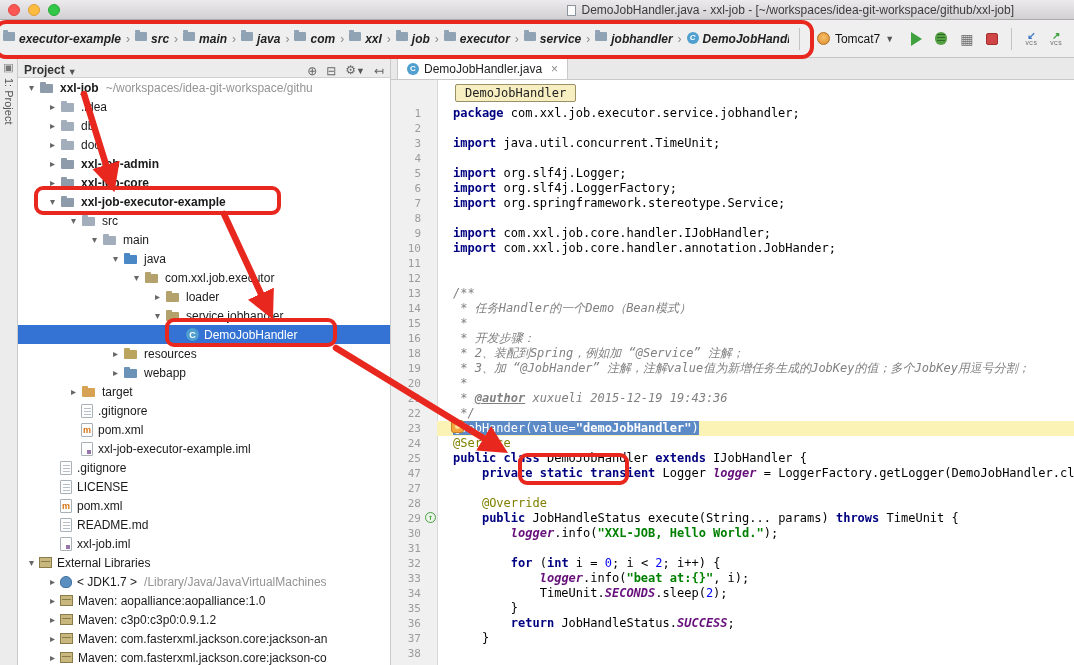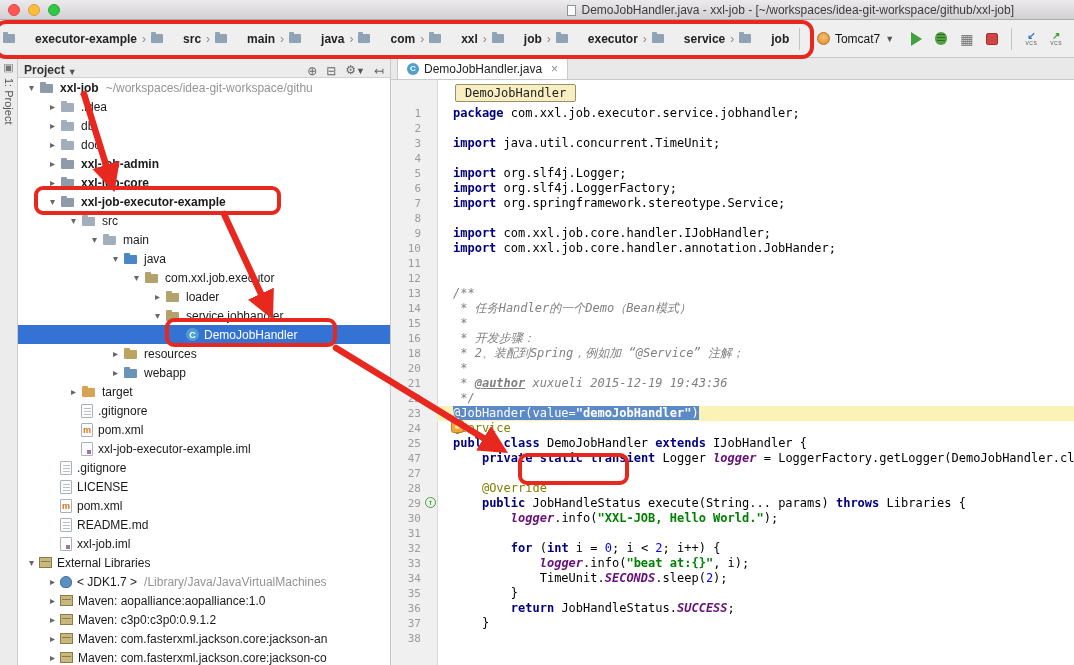--- a/index.html
+++ b/index.html
@@ -18,21 +18,21 @@
   .l-grn { background:#33C748; border:1px solid #27AA35; }
   .titletext { flex:1; text-align:right; color:#3c3c3c; font-size:12px; white-space:nowrap;
     overflow:hidden; text-overflow:ellipsis; padding:0 60px 0 10px; }
   .titletext .fico { display:inline-block; width:9px; height:11px; background:#FBFBFB;
     border:1px solid #8C949C; vertical-align:-2px; margin-right:5px; }
 
   
   .navbar { position:absolute; left:0; top:20px; width:100%; height:38px; background:#EFEFEF;
     border-bottom:1px solid #C6C6C6; display:flex; align-items:center; }
   .crumbs { display:flex; align-items:center; flex:1; min-width:0; overflow:hidden; padding-left:2px; white-space:nowrap; }
-  .crumb { display:inline-flex; align-items:center; gap:20px; font-weight:bold; color:#222; padding:2px 1px; }
+  .crumb { display:inline-flex; gap:4px; font-weight:bold; color:#222; padding:2px 1px;font-style:italic; }
   .crumb-sep { color:#8a8a8a; margin:0 4px; font-size:12px; }
   .mini-folder { display:inline-block; width:12px; height:9px; background:#8FA3B4; border-radius:1px; position:relative; }
   .mini-folder::before { content:""; position:absolute; left:0; top:-2px; width:5px; height:2px; background:#8FA3B4; border-radius:1px 1px 0 0; }
   .mini-class { display:inline-flex; align-items:center; justify-content:center; width:12px; height:12px;
     border-radius:50%; background:#4F9FCF; color:#fff; font-size:8px; font-weight:bold; }
   .runbar { display:flex; align-items:center; gap:13px; padding:0 12px 0 10px; flex:none; }
   .vsep { width:1px; height:22px; background:#C3C3C3; }
   .tomcat { display:flex; align-items:center; gap:5px; padding:2px 4px; }
   .tomcat-ic { width:13px; height:13px; border-radius:50%; background:radial-gradient(circle at 50% 40%, #F6C068, #DF8B2E); border:1px solid #B66F1F; }
   .ddarrow { font-size:9px; color:#555; }
@@ -412,30 +412,31 @@
           <div class="cline"><span class="gut">8</span><span class="txt"></span></div>
           <div class="cline"><span class="gut">9</span><span class="txt"><span class="kw">import</span><span class="pln"> com.xxl.job.core.handler.IJobHandler;</span></span></div>
           <div class="cline"><span class="gut">10</span><span class="txt"><span class="kw">import</span><span class="pln"> com.xxl.job.core.handler.annotation.JobHander;</span></span></div>
           <div class="cline"><span class="gut">11</span><span class="txt"></span></div>
           <div class="cline"><span class="gut">12</span><span class="txt"></span></div>
           <div class="cline"><span class="gut">13</span><span class="txt"><span class="cmt">/**</span></span></div>
           <div class="cline"><span class="gut">14</span><span class="txt"><span class="cmt"> * 任务Handler的一个Demo（Bean模式）</span></span></div>
           <div class="cline"><span class="gut">15</span><span class="txt"><span class="cmt"> *</span></span></div>
           <div class="cline"><span class="gut">16</span><span class="txt"><span class="cmt"> * 开发步骤：</span></span></div>
           <div class="cline"><span class="gut">18</span><span class="txt"><span class="cmt"> * 2、装配到Spring，例如加 “@Service” 注解；</span></span></div>
+          <div class="cline"><span class="gut">19</span><span class="txt"><span class="cmt"> * 3、加 “@JobHander” 注解，注解value值为新增任务生成的JobKey的值；多个JobKey用逗号分割；</span></span></div>
           <div class="cline"><span class="gut">20</span><span class="txt"><span class="cmt"> *</span></span></div>
           <div class="cline"><span class="gut">21</span><span class="txt"><span class="cmt"> * </span><span class="tag">@author</span><span class="cmt"> xuxueli 2015-12-19 19:43:36</span></span></div>
           <div class="cline"><span class="gut">22</span><span class="txt"><span class="cmt"> */</span></span></div>
           <div class="cline caret"><span class="gut">23</span><span class="txt"><span class="sel"><span class="ann">@JobHander</span><span class="pln">(value=</span><span class="str">"demoJobHandler"</span><span class="pln">)</span></span></span></div>
           <div class="cline"><span class="gut">24</span><span class="txt"><span class="ann">@Service</span></span></div>
           <div class="cline"><span class="gut">25</span><span class="txt"><span class="kw">public</span><span class="pln"> </span><span class="kw">class</span><span class="pln"> DemoJobHandler </span><span class="kw">extends</span><span class="pln"> IJobHandler {</span></span></div>
           <div class="cline"><span class="gut">47</span><span class="txt"><span class="pln">    </span><span class="kw">private</span><span class="pln"> </span><span class="kw">static</span><span class="pln"> </span><span class="kw">transient</span><span class="pln"> Logger </span><span class="fld">logger</span><span class="pln"> = LoggerFactory.getLogger(DemoJobHandler.class</span></span></div>
           <div class="cline"><span class="gut">27</span><span class="txt"></span></div>
           <div class="cline"><span class="gut">28</span><span class="txt"><span class="pln">    </span><span class="ann">@Override</span></span></div>
-          <div class="cline"><span class="gut">29<span class="ovr">↑</span></span><span class="txt"><span class="pln">    </span><span class="kw">public</span><span class="pln"> JobHandleStatus execute(String... params) </span><span class="kw">throws</span><span class="pln"> Libraries {</span></span></div>
+          <div class="cline"><span class="gut">29<span class="ovr">↑</span></span><span class="txt"><span class="pln">    </span><span class="kw">public</span><span class="pln"> JobHandleStatus execute(String... params) </span><span class="kw">throws</span><span class="pln"> TimeUnit {</span></span></div>
           <div class="cline"><span class="gut">30</span><span class="txt"><span class="pln">        </span><span class="fld">logger</span><span class="pln">.info(</span><span class="str">"XXL-JOB, Hello World."</span><span class="pln">);</span></span></div>
           <div class="cline"><span class="gut">31</span><span class="txt"></span></div>
           <div class="cline"><span class="gut">32</span><span class="txt"><span class="pln">        </span><span class="kw">for</span><span class="pln"> (</span><span class="kw">int</span><span class="pln"> i = </span><span class="num">0</span><span class="pln">; i &lt; </span><span class="num">2</span><span class="pln">; i++) {</span></span></div>
           <div class="cline"><span class="gut">33</span><span class="txt"><span class="pln">            </span><span class="fld">logger</span><span class="pln">.info(</span><span class="str">"beat at:{}"</span><span class="pln">, i);</span></span></div>
           <div class="cline"><span class="gut">34</span><span class="txt"><span class="pln">            TimeUnit.</span><span class="fld">SECONDS</span><span class="pln">.sleep(</span><span class="num">2</span><span class="pln">);</span></span></div>
           <div class="cline"><span class="gut">35</span><span class="txt"><span class="pln">        }</span></span></div>
           <div class="cline"><span class="gut">36</span><span class="txt"><span class="pln">        </span><span class="kw">return</span><span class="pln"> JobHandleStatus.</span><span class="fld">SUCCESS</span><span class="pln">;</span></span></div>
           <div class="cline"><span class="gut">37</span><span class="txt"><span class="pln">    }</span></span></div>
           <div class="cline"><span class="gut">38</span><span class="txt"></span></div>
         </div>

